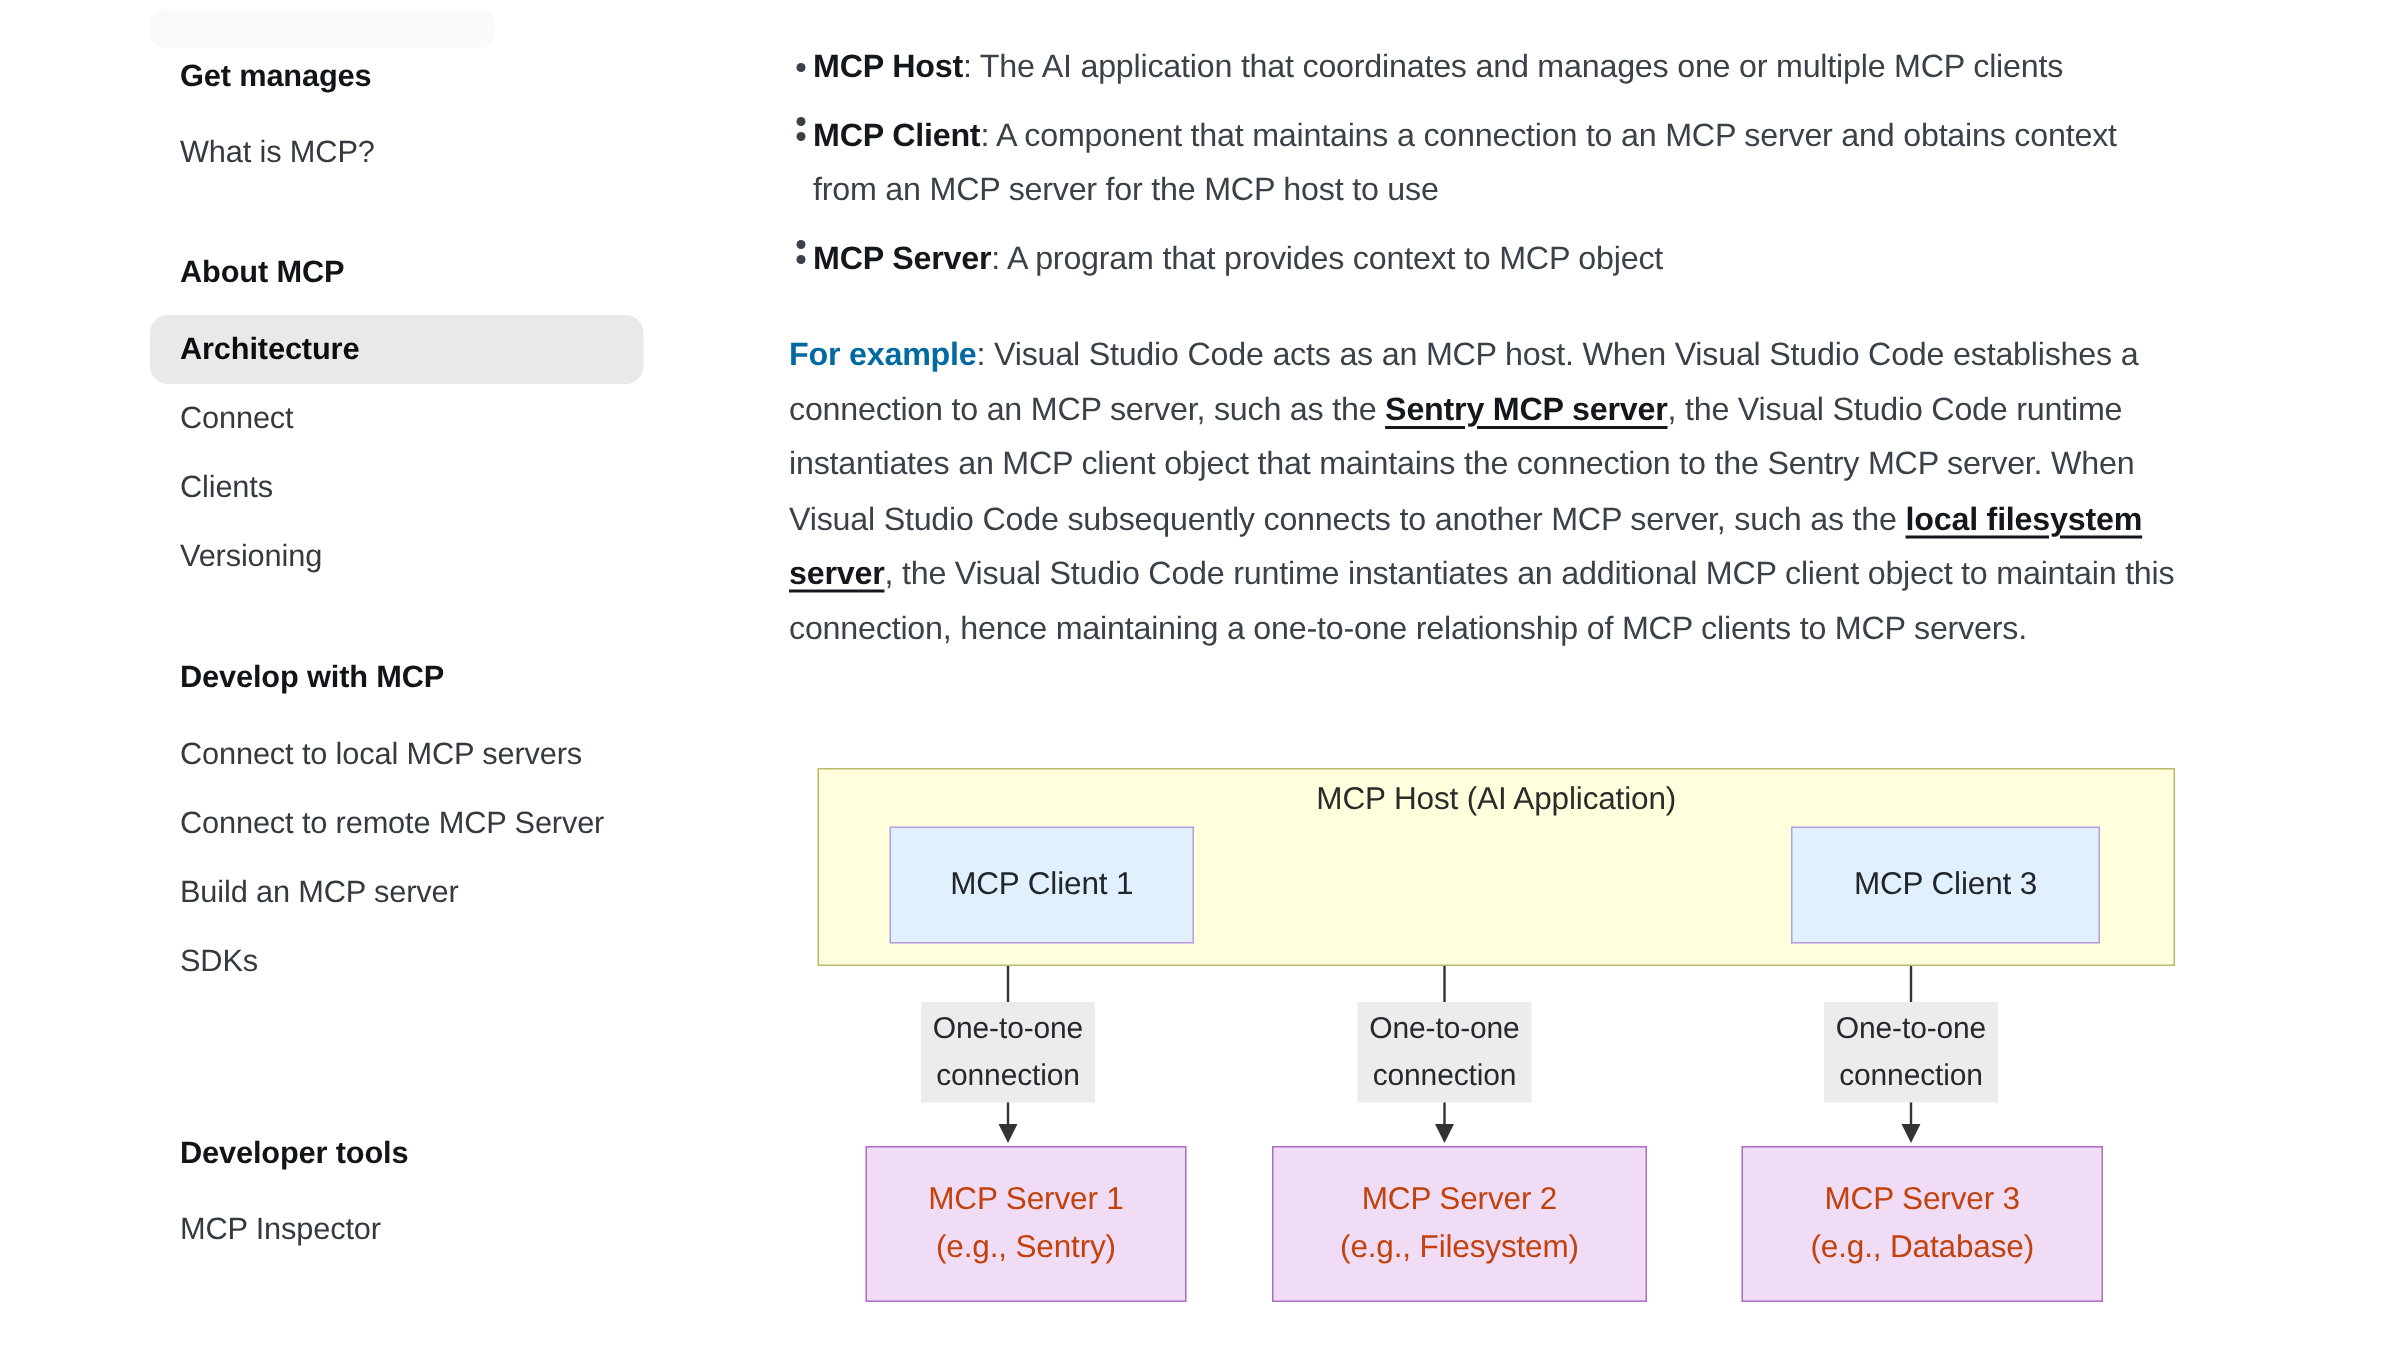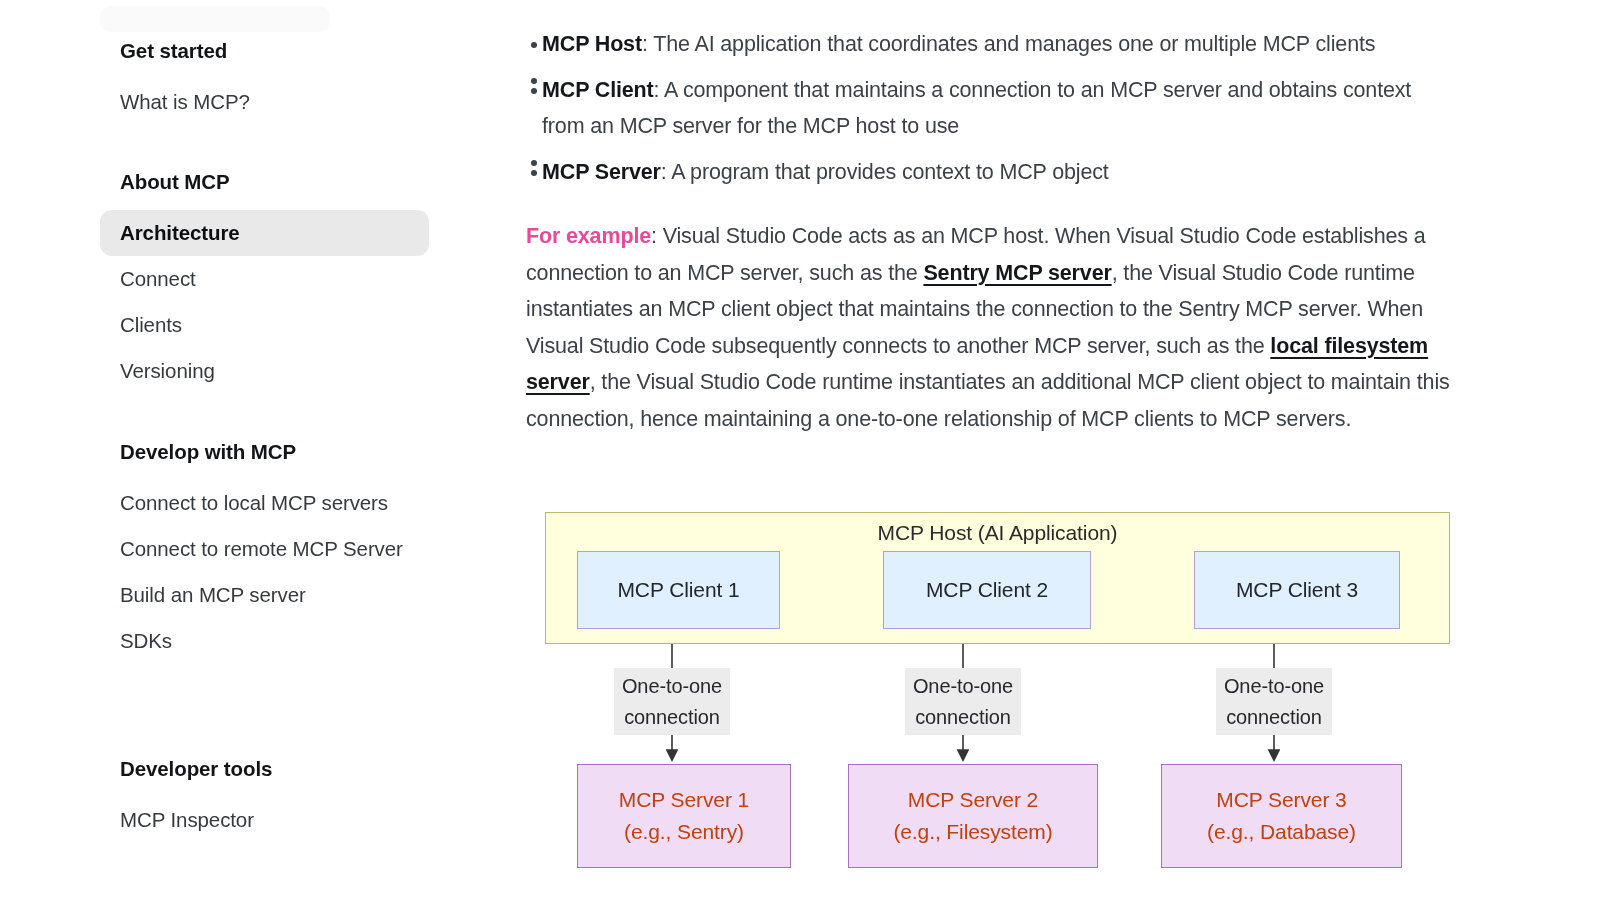--- a/index.html
+++ b/index.html
@@ -71,21 +71,21 @@
   .para {
     margin-top: 28px;
     margin-left: 26px;
     width: 925px;
     font-size: 21.5px;
     line-height: 36.5px;
     color: #3b4148;
     letter-spacing: -0.15px;
     text-align: left;
   }
-  .para b { color: #ec4899; font-weight: bold; }
+  .para b { color: #0369a1; font-weight: bold; }
   .para a {
     color: #14181c; font-weight: bold;
     text-decoration: underline;
     text-underline-offset: 3.5px;
     text-decoration-thickness: 1.6px;
   }
 
   
   .diagram {
     position: absolute;
@@ -107,21 +107,21 @@
   }
   .client {
     position: absolute;
     top: 38px; height: 78px;
     background: #e1f0fe;
     border: 1.6px solid #b79ddb;
     display: flex; align-items: center; justify-content: center;
     font-size: 21px; color: #22262b;
     letter-spacing: -0.1px;
   }
-  .client.c1 { left: 31px;  width: 203px; }
+  .client.c1 { left: 47px;  width: 203px; }
   .client.c2 { left: 337px; width: 208px; }
   .client.c3 { left: 648px; width: 206px; }
 
   .connector { position: absolute; left: 0; top: 0; width: 1010px; height: 400px; pointer-events: none; }
 
   .edge-label {
     position: absolute;
     background: #ececec;
     font-size: 20px; line-height: 31px;
     color: #25292e; text-align: center;
@@ -149,21 +149,21 @@
 </head>
 <body>
 
 <div class="page">
 
   <nav class="sidebar">
     <div class="sb-ghost"></div>
 
     <div style="position:absolute; left:100px; top:28px;">
       <div class="sb-item">
-        <span class="sb-group-title">Get started</span>
+        <span class="sb-group-title">Get manages</span>
       </div>
       <div style="height:5px"></div>
       <div class="sb-item">
         <span class="sb-link">What is MCP?</span>
       </div>
     </div>
 
     <div style="position:absolute; left:100px; top:159px;">
       <div class="sb-item">
         <span class="sb-group-title">About MCP</span>
@@ -240,21 +240,20 @@
           </marker>
         </defs>
         <line x1="136" y1="116" x2="136" y2="258" stroke="#333333" stroke-width="1.6" marker-end="url(#arrow)"></line>
         <line x1="427" y1="116" x2="427" y2="258" stroke="#333333" stroke-width="1.6" marker-end="url(#arrow)"></line>
         <line x1="738" y1="116" x2="738" y2="258" stroke="#333333" stroke-width="1.6" marker-end="url(#arrow)"></line>
       </svg>
 
       <div class="host-box">
         <div class="host-title">MCP Host (AI Application)</div>
         <div class="client c1">MCP Client 1</div>
-        <div class="client c2">MCP Client 2</div>
         <div class="client c3">MCP Client 3</div>
       </div>
 
       <div class="edge-label l1">
         <div>One-to-one</div>
         <div>connection</div>
       </div>
       <div class="edge-label l2">
         <div>One-to-one</div>
         <div>connection</div>

